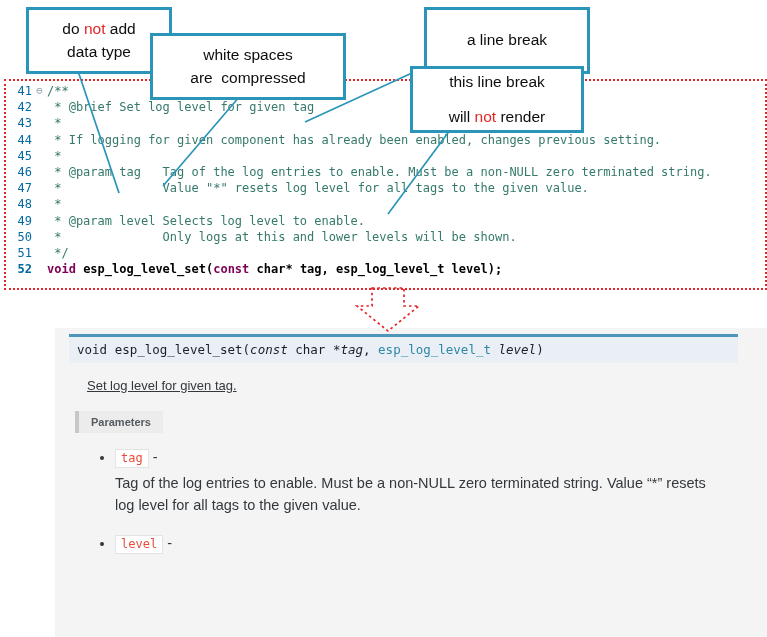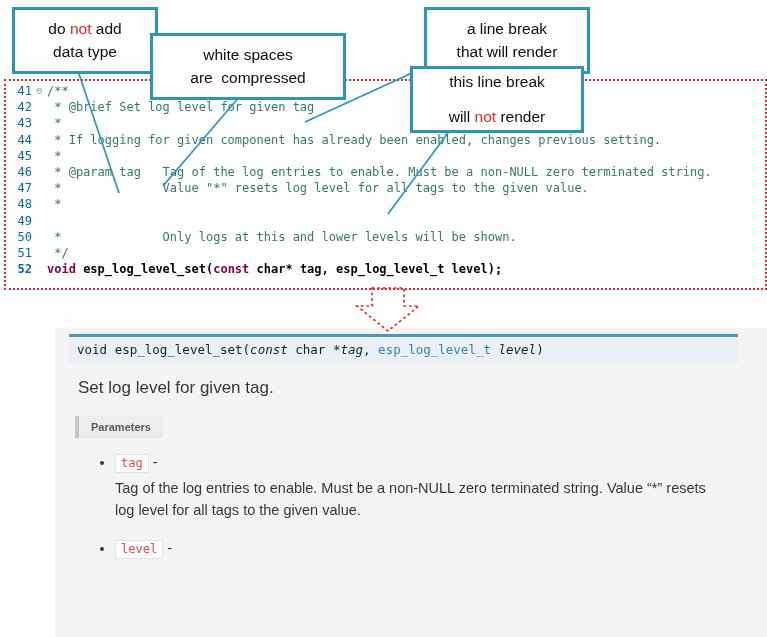--- a/index.html
+++ b/index.html
@@ -4,21 +4,21 @@
 <style>
   html,body{margin:0;padding:0;}
   body{width:767px;height:637px;position:relative;font-family:"Liberation Sans",sans-serif;background:#fff;overflow:hidden;}
 
   
   .callout{position:absolute;z-index:6;background:#fff;border:3px solid #2b95b9;color:#0d0d0d;
            text-align:center;font-size:15.5px;line-height:1.45;padding:2px 4px;
            display:flex;flex-direction:column;justify-content:center;}
   .cl{display:block;white-space:pre;}
   .red{color:#e52528;}
-  #c1{left:12px;top:7px;width:132px;height:57px;}
+  #c1{left:26px;top:7px;width:132px;height:57px;}
   #c2{left:150px;top:33px;width:182px;height:57px;}
   #c3{left:424px;top:7px;width:152px;height:57px;}
   #c4{left:410px;top:66px;width:160px;height:57px;gap:12px;}
 
   
   .codebox{position:absolute;left:4px;top:79px;width:757px;height:205px;border:2px dotted #e52528;
            background:#fff;padding:2px 0 0 2px;z-index:1;}
   .code-line{display:flex;font-family:"DejaVu Sans Mono",monospace;font-size:12px;line-height:16.2px;
              white-space:pre;color:#000;}
   .lnum{flex:none;width:24px;text-align:right;color:#0369a1;}
@@ -32,21 +32,21 @@
 
   
   .docpanel{position:absolute;left:55px;top:328px;right:0;bottom:0;background:#f4f4f4;
             padding:6px 14px 0 12px;}
   .sig{margin-left:2px;width:653px;background:#e9eff4;border-top:3px solid #4e95ba;
        padding:5px 8px 6px 8px;font-family:"DejaVu Sans Mono",monospace;font-size:12.5px;
        font-weight:normal;color:#16212b;}
   .sig .s-kwi{font-style:italic;}
   .sig .s-arg{font-style:italic;}
   .sig .s-type{color:#2e87a8;}
-  .para{margin:15px 0 0 11px;font-size:17px;color:#33383d;}
+  .para{margin:15px 0 0 20px;font-size:13px;color:#33383d;text-decoration:underline;}
   .params-label{display:inline-block;margin:18px 0 0 8px;background:#ececec;border-left:4px solid #c7c7c7;
                 padding:5px 12px;font-size:11px;font-weight:bold;color:#565b60;}
   ul.params{margin:16px 0 0 0;padding-left:48px;list-style:disc;color:#33383d;}
   ul.params li{margin-bottom:18px;font-size:14.5px;}
   .chip{font-family:"DejaVu Sans Mono",monospace;font-size:12px;color:#e74c3c;background:#fff;
         border:1px solid #e1e4e5;padding:1px 5px 2px;}
   .pdesc{margin-top:7px;max-width:600px;line-height:1.55;}
 </style>
 </head>
 <body>
@@ -73,21 +73,21 @@
     <div class="code-line">
       <span class="lnum">46</span><span class="fold"></span><span class="comment"> * @param tag   Tag of the log entries to enable. Must be a non-NULL zero terminated string.</span>
     </div>
     <div class="code-line">
       <span class="lnum">47</span><span class="fold"></span><span class="comment"> *              Value "*" resets log level for all tags to the given value.</span>
     </div>
     <div class="code-line">
       <span class="lnum">48</span><span class="fold"></span><span class="comment"> *</span>
     </div>
     <div class="code-line">
-      <span class="lnum">49</span><span class="fold"></span>
+      <span class="lnum">49</span><span class="fold"></span><span class="comment"> * @param level Selects log level to enable.</span>
     </div>
     <div class="code-line">
       <span class="lnum">50</span><span class="fold"></span><span class="comment"> *              Only logs at this and lower levels will be shown.</span>
     </div>
     <div class="code-line">
       <span class="lnum">51</span><span class="fold"></span><span class="comment"> */</span>
     </div>
     <div class="code-line b52">
       <span class="lnum">52</span><span class="fold"></span><span><span class="kw">void</span><span> esp_log_level_set(</span><span class="kw">const</span><span> char* tag, esp_log_level_t level);</span></span>
     </div>
@@ -104,21 +104,20 @@
   <div class="callout" id="c1">
     <span class="cl"><span>do </span><span class="red">not</span><span> add</span></span>
     <span class="cl">data type</span>
   </div>
   <div class="callout" id="c2">
     <span class="cl">white spaces</span>
     <span class="cl">are  compressed</span>
   </div>
   <div class="callout" id="c3">
     <span class="cl">a line break</span>
-    <span class="cl">that will render</span>
   </div>
   <div class="callout" id="c4">
     <span class="cl">this line break</span>
     <span class="cl"><span>will </span><span class="red">not</span><span> render</span></span>
   </div>
 
   <div class="docpanel">
 
     <div class="sig">
       <span>void </span><span>esp_log_level_set</span><span>(</span><span class="s-kwi">const</span><span> char *</span><span class="s-arg">tag</span><span>, </span><span class="s-type">esp_log_level_t</span><span> </span><span class="s-arg">level</span><span>)</span>

